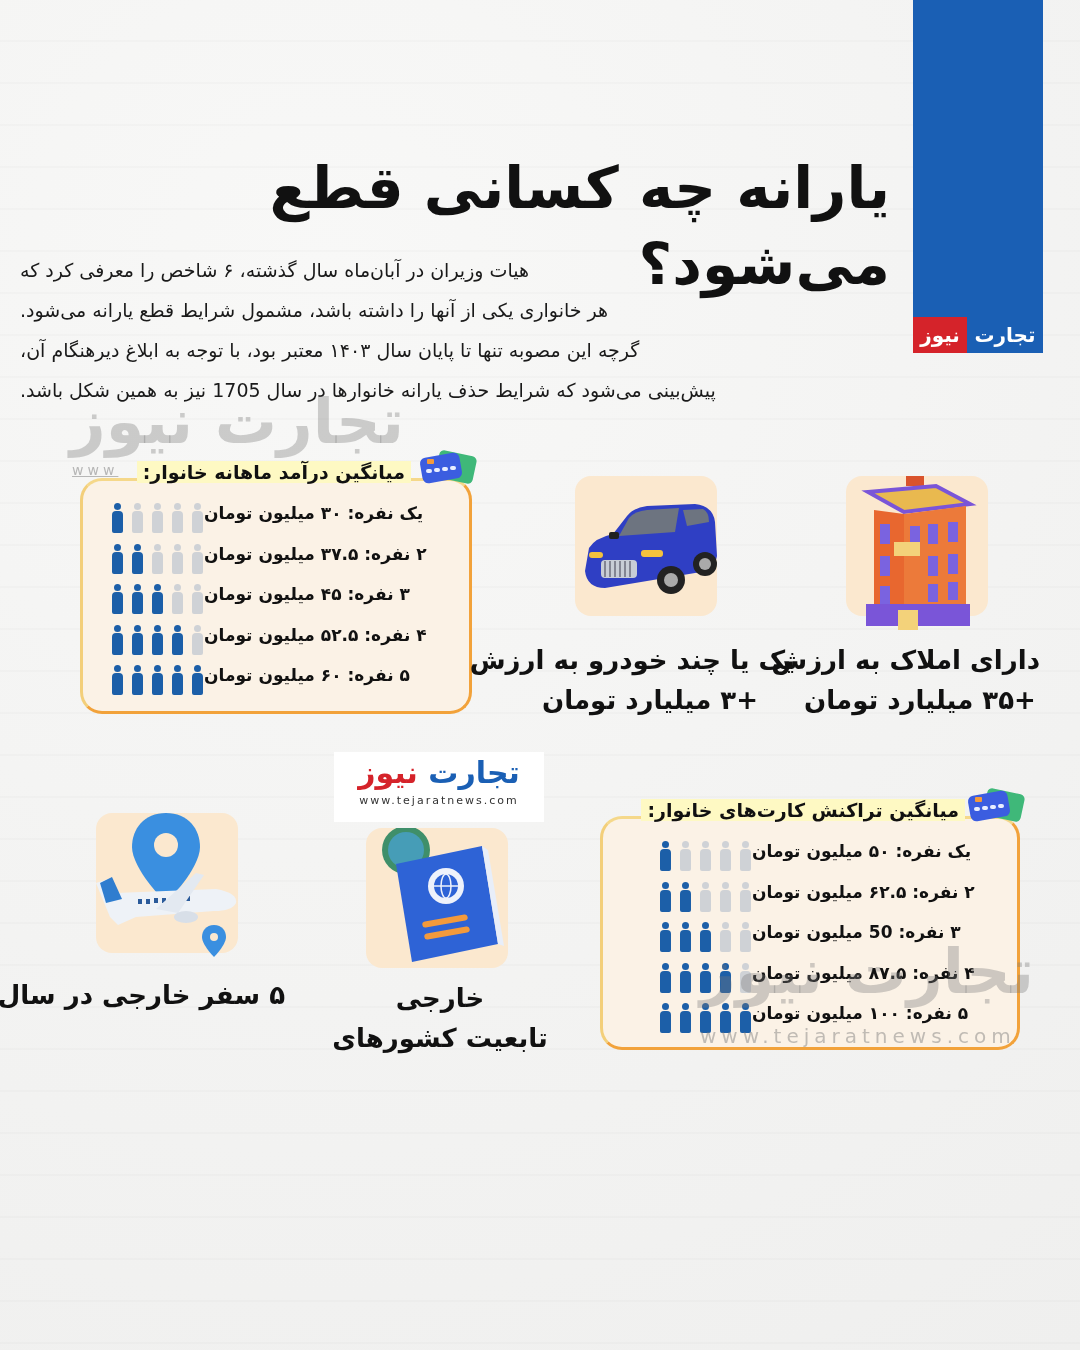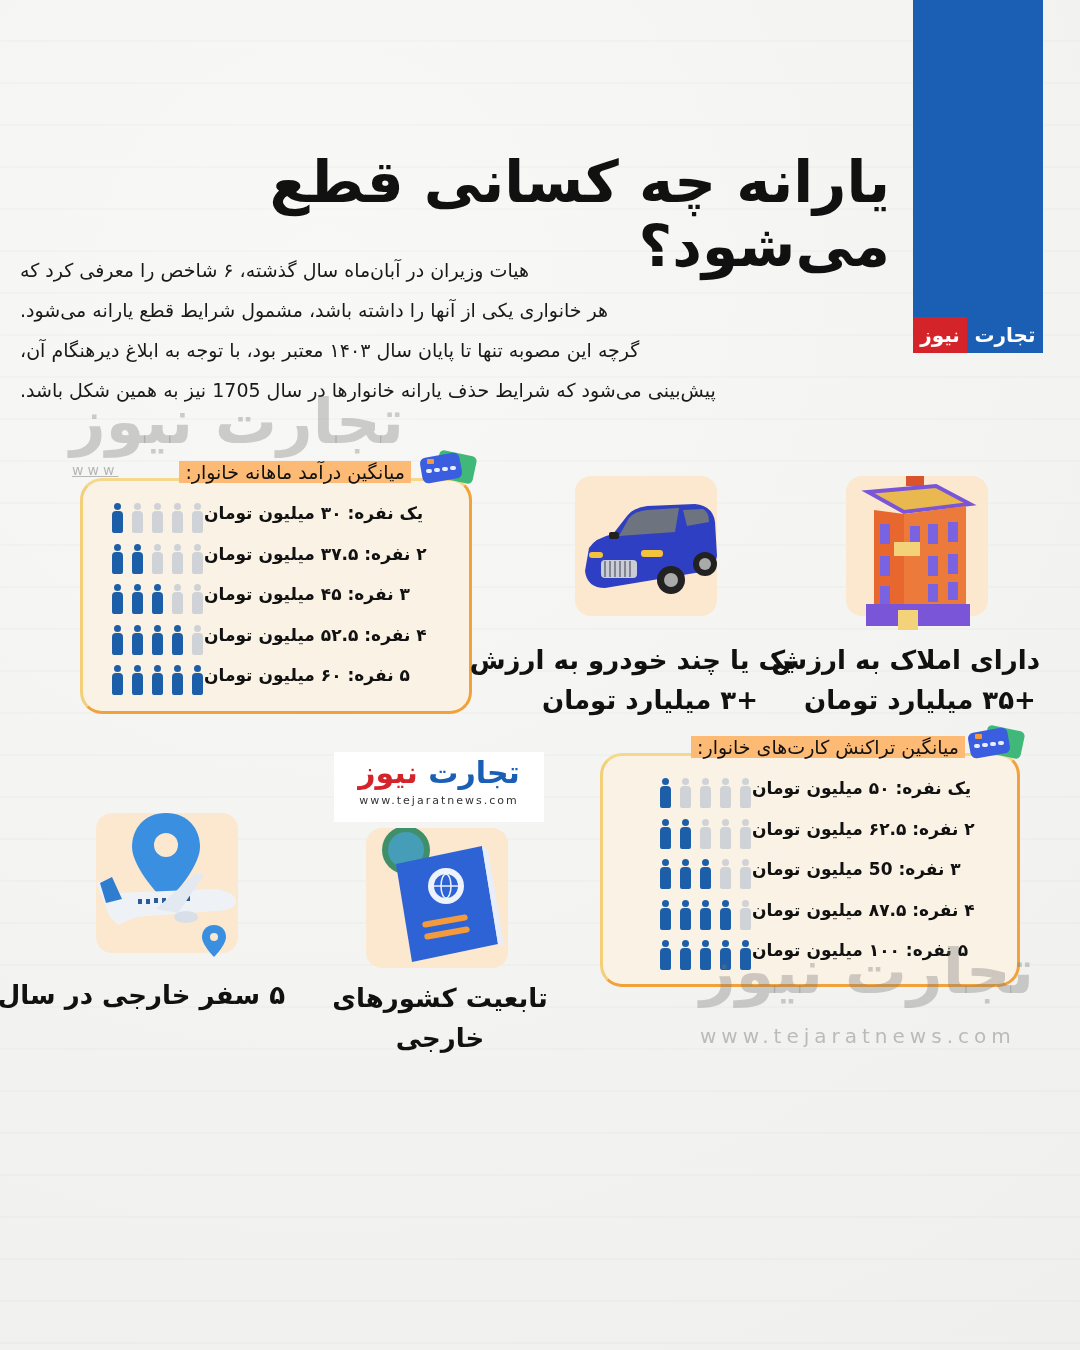--- a/index.html
+++ b/index.html
@@ -22,21 +22,21 @@
   .brand-logo {
     position: absolute; left: 0; bottom: 0; width: 130px; height: 36px;
     display: flex; direction: ltr;
   }
   .brand-logo .red { background: #d5232a; color: #fff; width: 54px; display:flex; align-items:center; justify-content:center; font-weight: bold; font-size: 20px; }
   .brand-logo .blue { color: #fff; flex: 1; display:flex; align-items:center; justify-content:center; font-weight: bold; font-size: 20px; }
 
   
   .title {
     position: absolute; right: 190px; top: 150px; width: 740px;
-    text-align: right; font-size: 58px; font-weight: bold; line-height: 64px;
+    text-align: right; font-size: 58px; font-weight: bold; line-height: 76px;
     font-family: "DejaVu Sans", sans-serif; letter-spacing: -1px;
   }
 
   
   .intro {
     position: absolute; right: 190px; top: 250px; width: 870px;
     text-align: left; font-size: 19px; line-height: 40px; color: #1a1a1a;
   }
   .intro p { margin: 0; }
 
@@ -54,23 +54,23 @@
 
   
   .info-box {
     position: absolute; border-radius: 22px;
     background: #fbf2e6;
     border: 3px solid #f2a23a;
     border-top-color: #f5d88a; border-left-color: #f3cf7a;
     box-sizing: border-box;
   }
   .box-income { left: 80px; top: 478px; width: 392px; height: 236px; }
-  .box-cards  { left: 600px; top: 753px; width: 420px; height: 234px; }
+  .box-cards  { left: 600px; top: 816px; width: 420px; height: 234px; }
   .box-title {
-    position: absolute; font-weight: normal; font-size: 19px; background: #fdba74; padding: 0 6px;
+    position: absolute; font-weight: bold; font-size: 19px; background: #fef9c3; padding: 0 6px;
     white-space: nowrap;
   }
   .box-income .box-title { right: 58px; top: -20px; }
   .box-cards .box-title  { right: 52px; top: -20px; }
   .card-icon {
     position: absolute; width: 58px; height: 40px; top: -32px; right: -8px;
   }
   .rows { position: absolute; right: 38px; top: 22px; width: 330px; }
   .row { display: flex; flex-direction: row-reverse; height: 40.5px; }
   .people { display: flex; flex-direction: row-reverse; gap: 7px; margin-left: 10px; }
@@ -333,22 +333,22 @@
     <circle cx="80" cy="58" r="12" fill="#2e63d6"></circle>
     <g stroke="#eef2fb" stroke-width="1.5" fill="none">
         <ellipse cx="80" cy="58" rx="5" ry="12"></ellipse>
         <line x1="68" y1="58" x2="92" y2="58"></line>
       </g>
     <rect x="56" y="90" width="46" height="6" rx="3" fill="#f39a3c" transform="rotate(-10 79 93)"></rect>
     <rect x="58" y="102" width="46" height="6" rx="3" fill="#f39a3c" transform="rotate(-10 81 105)"></rect>
   </svg>
 </div>
 <div class="caption cap-passport rtl">
+  <div>خارجی</div>
   <div>تابعیت کشورهای</div>
-  <div>خارجی</div>
 </div>
 
 <div class="tile tile-travel">
   <svg width="142" height="160" viewBox="0 0 142 160">
     <path d="M70 0 C48 0 36 16 36 34 C36 56 70 90 70 90 C70 90 104 56 104 34 C104 16 92 0 70 0 Z" fill="#3a8fe0"></path>
     <circle cx="70" cy="32" r="12" fill="#fbe8cf"></circle>
     <path d="M0 70 L12 66 L20 80 L120 76 Q142 80 140 90 Q136 98 118 98 L40 104 L22 112 L14 104 Z" fill="#eef2f7"></path>
     <g fill="#2a5a9a">
         <rect x="42" y="86" width="4" height="5"></rect>
         <rect x="50" y="86" width="4" height="5"></rect>

